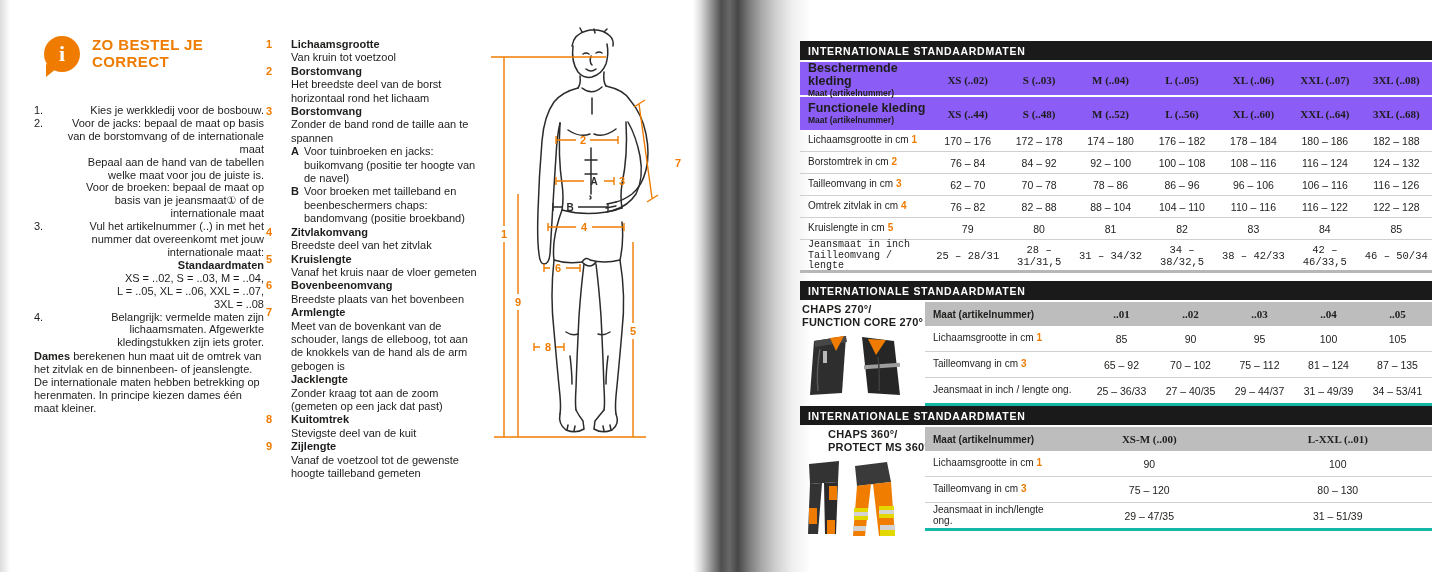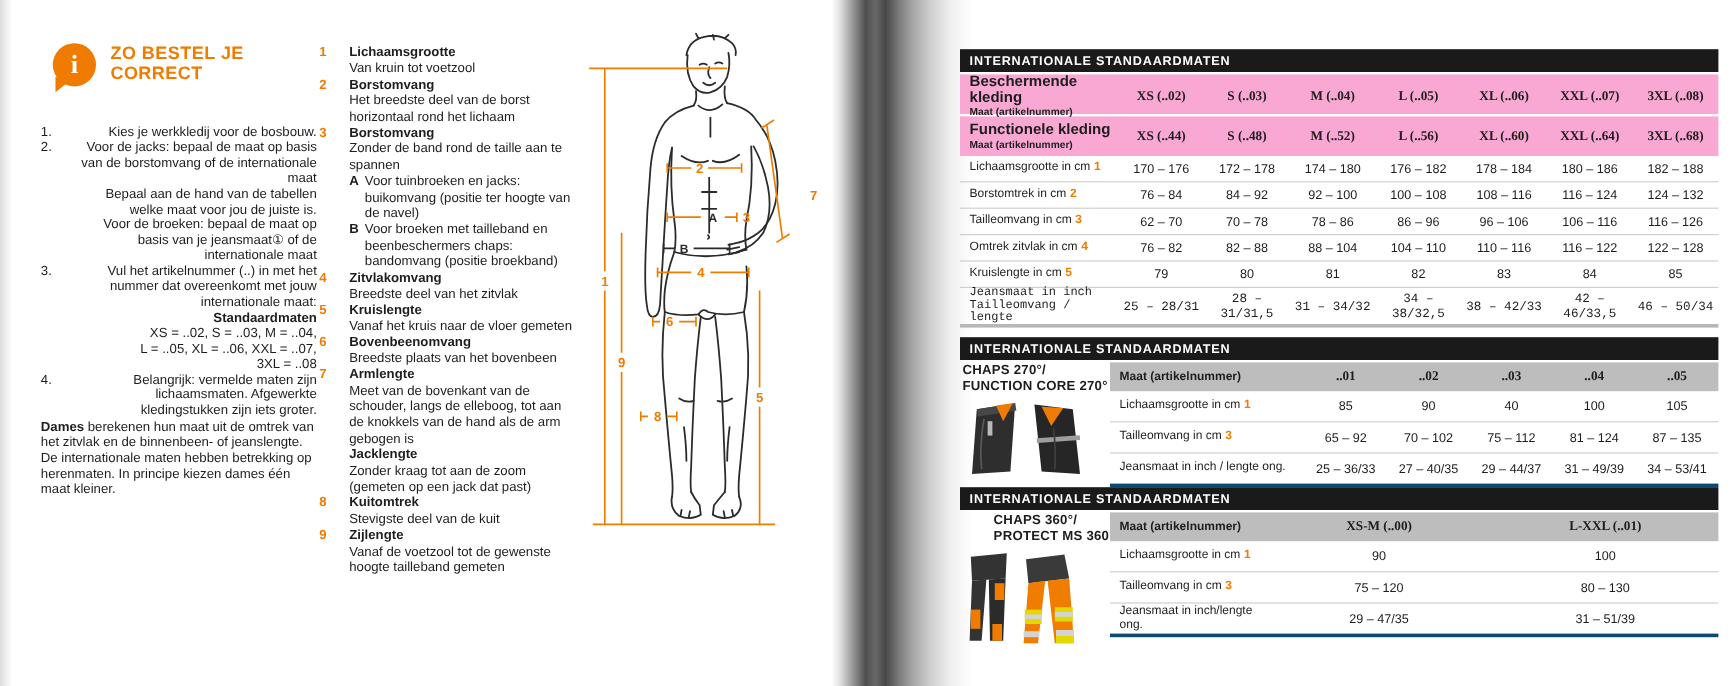--- a/index.html
+++ b/index.html
@@ -34,37 +34,37 @@
   .m-body{flex:1;}
   .m-title{font-weight:bold;}
   .m-sub{display:flex;}
   .m-sub-letter{width:13px;flex:none;font-weight:bold;}
   
   .figure{left:486px;top:26px;}
   
   .bar{width:632px;height:19px;background:#1A1A1A;color:#fff;display:flex;align-items:center;
     padding-left:8px;box-sizing:border-box;font-size:10.5px;font-weight:bold;letter-spacing:.7px;}
   .t-headwrap{width:632px;}
-  .t-head-row{display:grid;background:#f9a8d4;height:33px;align-items:center;margin-bottom:2px;}
+  .t-head-row{display:grid;background:#8b5cf6;height:33px;align-items:center;margin-bottom:2px;}
   .head-label{padding-left:8px;}
   .head-label .main{font-weight:bold;font-size:12.5px;display:block;line-height:13px;}
   .head-label .sub{font-weight:bold;font-size:8.5px;display:block;line-height:9px;margin-top:1px;}
   .col-h{text-align:center;font-weight:bold;font-size:11px;font-family:Liberation Serif, serif;}
   .t-bodywrap{width:632px;}
   .t-row{display:grid;align-items:center;border-bottom:1px solid #cfcfcf;height:21px;}
   .t-row.tall{height:30px;font-family:Liberation Mono, monospace;}
   .t-row.last{border-bottom:3px solid #b7b7b7;}
   .row-label{padding-left:8px;font-size:10px;line-height:10.5px;}
   .row-ref{color:#EF7C00;font-weight:bold;margin-left:3px;font-size:10px;}
   .val{text-align:center;font-size:10.5px;}
   .small-grid{width:507px;}
   .sg-head{display:grid;background:#BDBDBD;height:24px;align-items:center;}
   .sg-head .maat{padding-left:8px;font-weight:bold;font-size:10px;}
   .sg-row{display:grid;align-items:center;height:25px;border-bottom:1px solid #cfcfcf;}
-  .sg-row.last{border-bottom:3px solid #0c4a6e;}
+  .sg-row.last{border-bottom:3px solid #14b8a6;}
   .product-title{font-weight:bold;font-size:11px;line-height:12.5px;letter-spacing:.2px;}
 </style>
 </head>
 <body>
 
 <div class="canvas">
 
   <div class="abs edge-shadow"></div>
 
   <div class="abs info-tail"></div>
@@ -378,21 +378,21 @@
         <div class="col-h">..01</div>
         <div class="col-h">..02</div>
         <div class="col-h">..03</div>
         <div class="col-h">..04</div>
         <div class="col-h">..05</div>
       </div>
       <div class="sg-row" style="grid-template-columns: 162px repeat(5, 1fr);">
         <div class="row-label"><span>Lichaamsgrootte in cm</span><span class="row-ref">1</span></div>
         <div class="val">85</div>
         <div class="val">90</div>
-        <div class="val">40</div>
+        <div class="val">95</div>
         <div class="val">100</div>
         <div class="val">105</div>
       </div>
       <div class="sg-row" style="grid-template-columns: 162px repeat(5, 1fr);">
         <div class="row-label"><span>Tailleomvang in cm</span><span class="row-ref">3</span></div>
         <div class="val">65 – 92</div>
         <div class="val">70 – 102</div>
         <div class="val">75 – 112</div>
         <div class="val">81 – 124</div>
         <div class="val">87 – 135</div>

